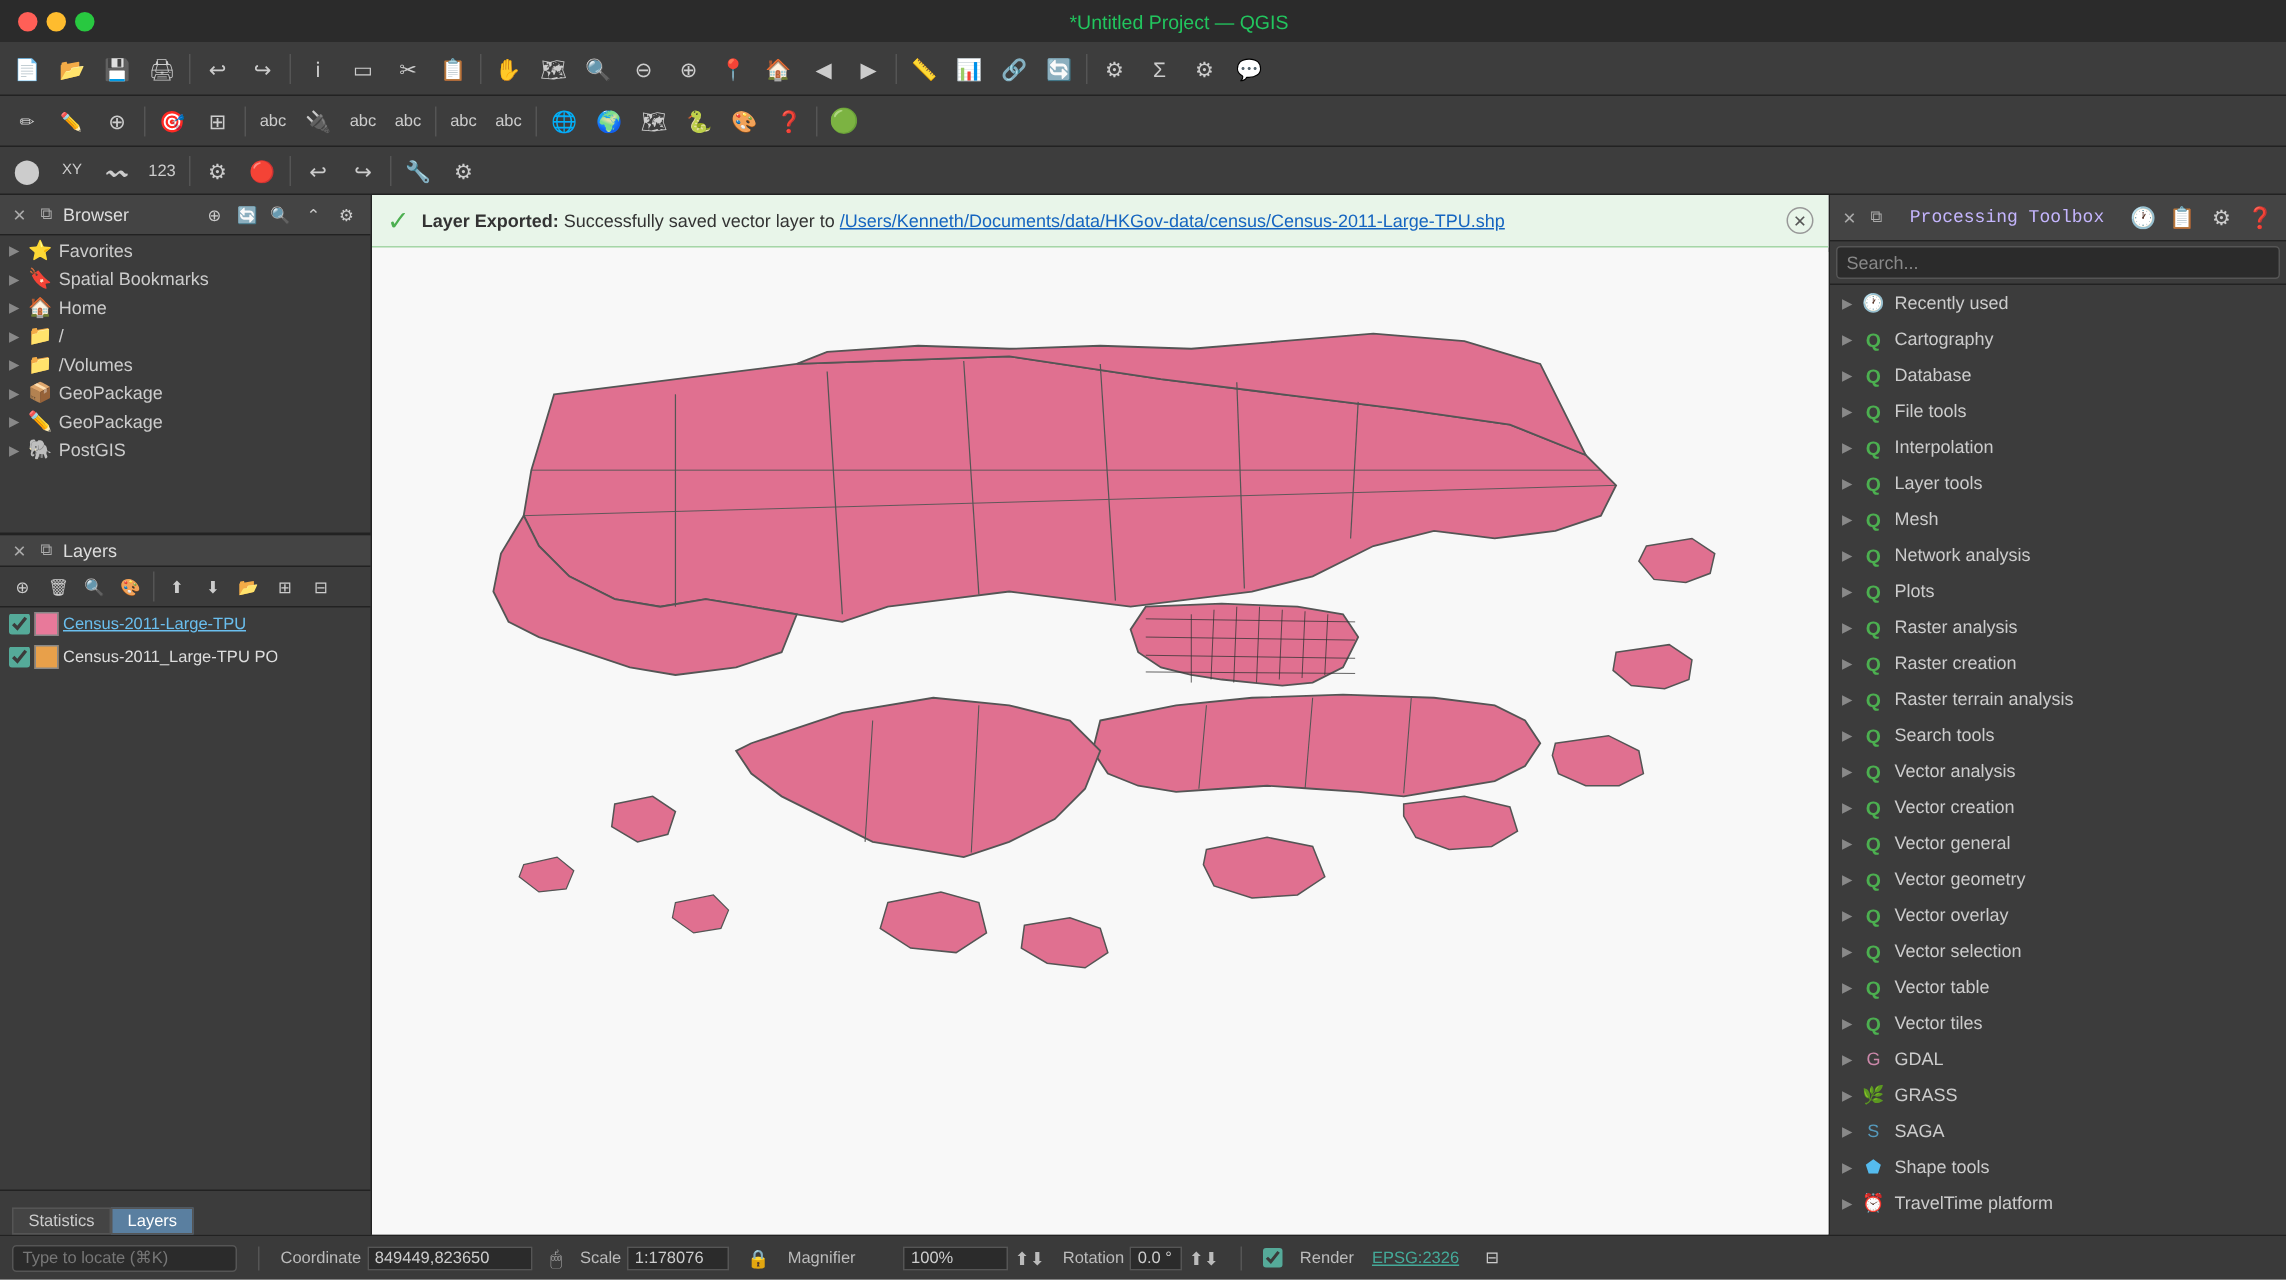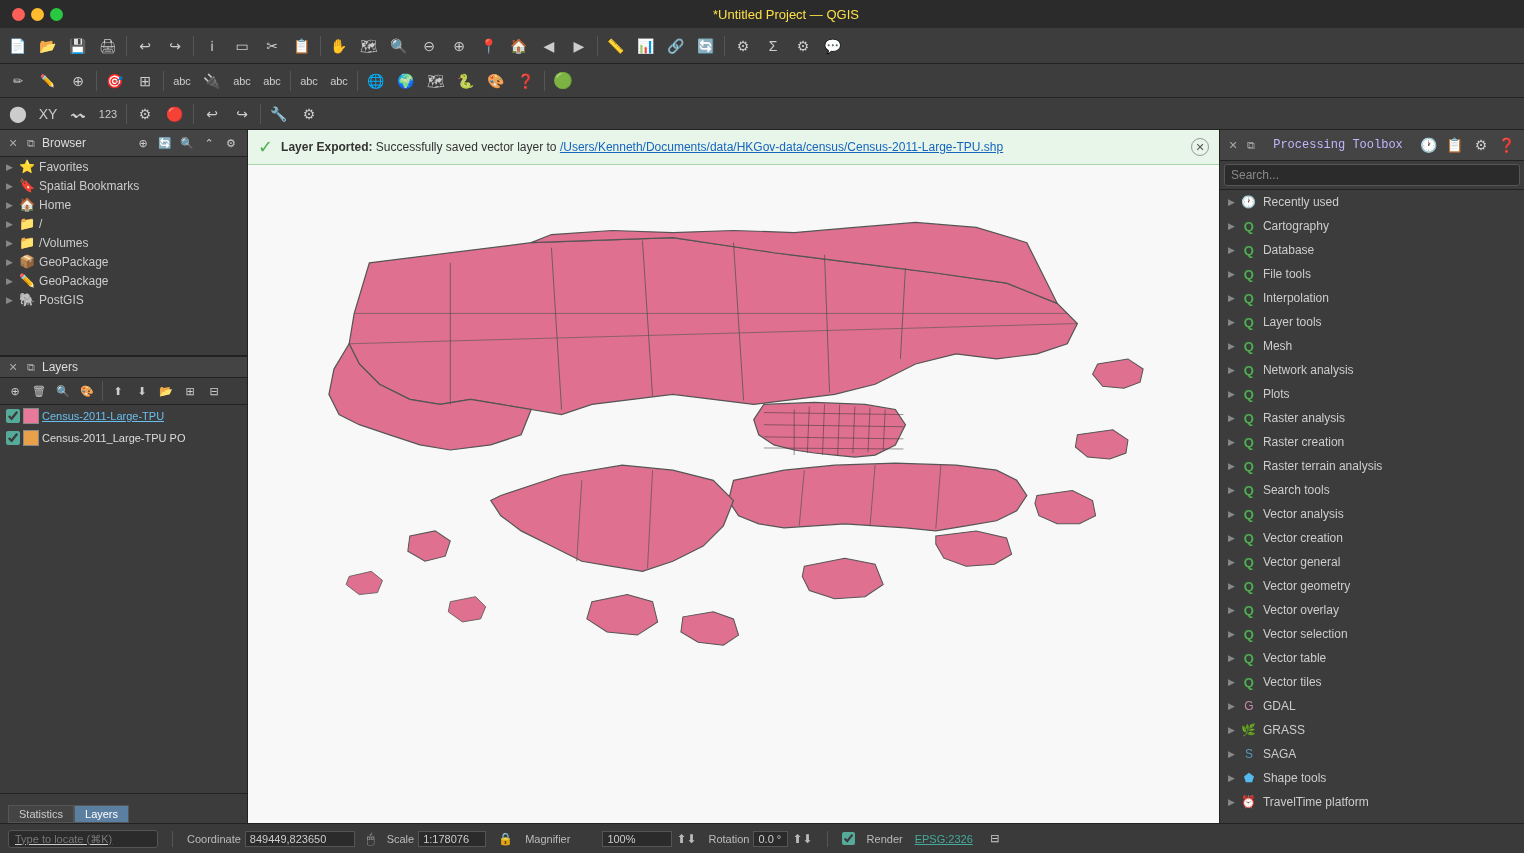--- a/index.html
+++ b/index.html
@@ -22,21 +22,21 @@
     }
     .tb-btn {
       width: 13px; height: 13px;
       border-radius: 50%;
       border: none;
       cursor: pointer;
     }
     .tb-close { background: #ff5f57; }
     .tb-min { background: #febc2e; }
     .tb-max { background: #28c840; }
-    .titlebar-title { color: #fde047; font-size: 13px; margin-left: 48px; }
+    .titlebar-title { color: #22c55e; font-size: 13px; margin-left: 48px; }
 
     
     .toolbar {
       background: #3d3d3d;
       border-bottom: 1px solid #222;
       display: flex;
       align-items: center;
       padding: 2px 4px;
       gap: 2px;
       flex-wrap: nowrap;
@@ -276,21 +276,20 @@
       width: 80px;
     }
     .locate-box {
       background: #2b2b2b;
       border: 1px solid #555;
       border-radius: 3px;
       color: #ccc;
       padding: 2px 6px;
       font-size: 11px;
       width: 150px;
-      text-decoration: underline;
     }
     .locate-box::placeholder { color: #777; }
 
     
     .bottom-tabs {
       height: 30px;
       background: #3c3c3c;
       display: flex;
       align-items: flex-end;
       padding-left: 8px;
@@ -382,21 +381,21 @@
   <button class="tool-btn">🗺</button>
   <button class="tool-btn">🐍</button>
   <button class="tool-btn">🎨</button>
   <button class="tool-btn">❓</button>
   <div class="tool-sep"></div>
   <button class="tool-btn" style="font-size:16px">🟢</button>
 </div>
 
 <div class="toolbar toolbar3">
   <button class="tool-btn" style="font-size:16px">⬤</button>
-  <button class="tool-btn" style="font-size:14px">XY</button>
+  <button class="tool-btn" style="font-size:10px">XY</button>
   <button class="tool-btn">〰</button>
   <button class="tool-btn" style="font-size:11px">123</button>
   <div class="tool-sep"></div>
   <button class="tool-btn">⚙</button>
   <button class="tool-btn">🔴</button>
   <div class="tool-sep"></div>
   <button class="tool-btn">↩</button>
   <button class="tool-btn">↪</button>
   <div class="tool-sep"></div>
   <button class="tool-btn">🔧</button>

